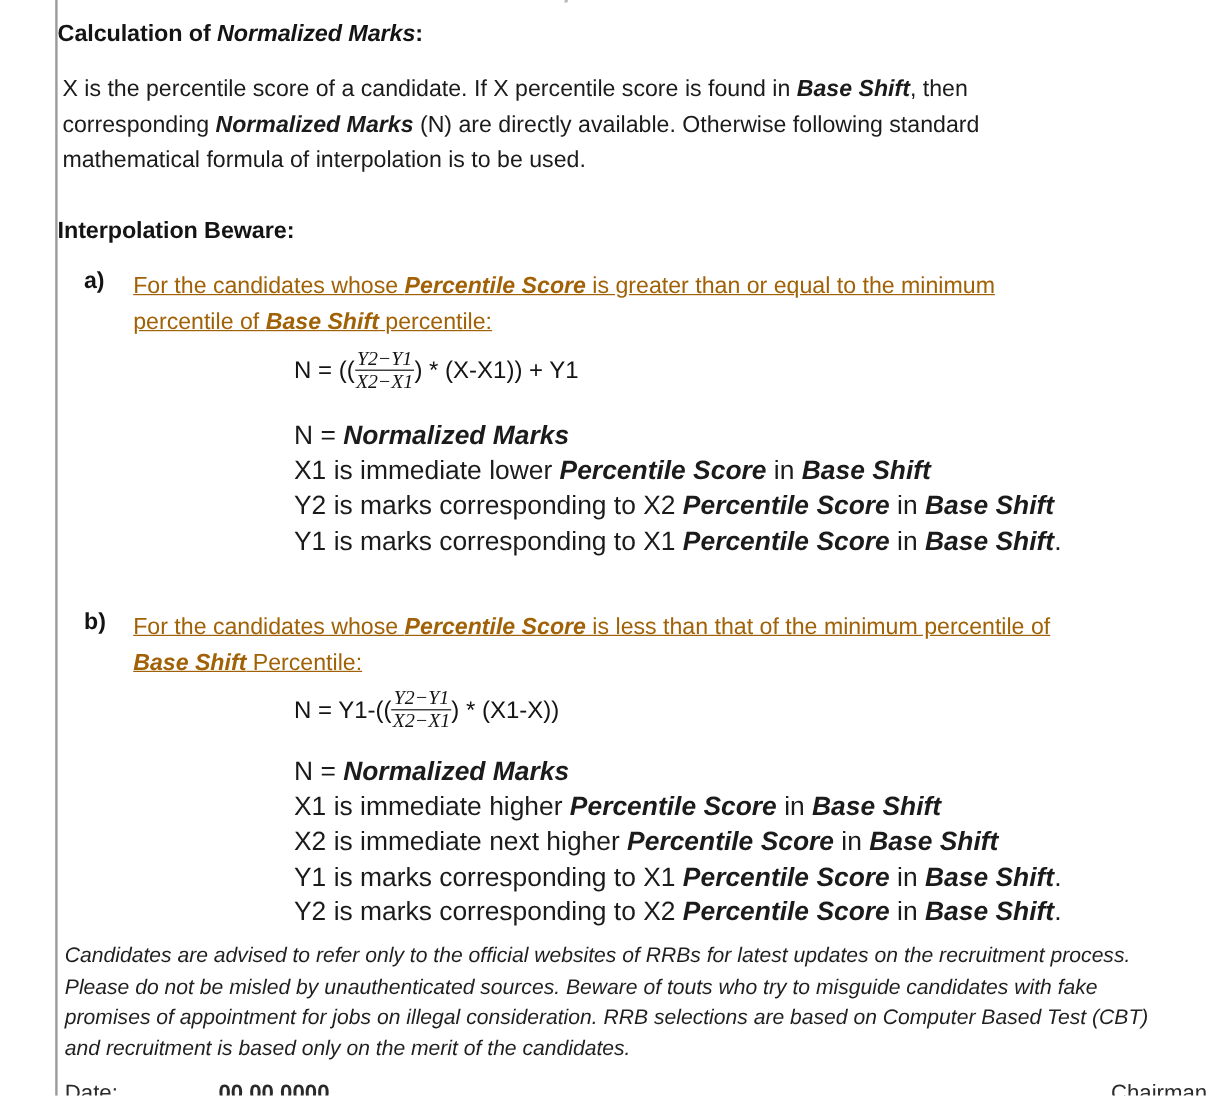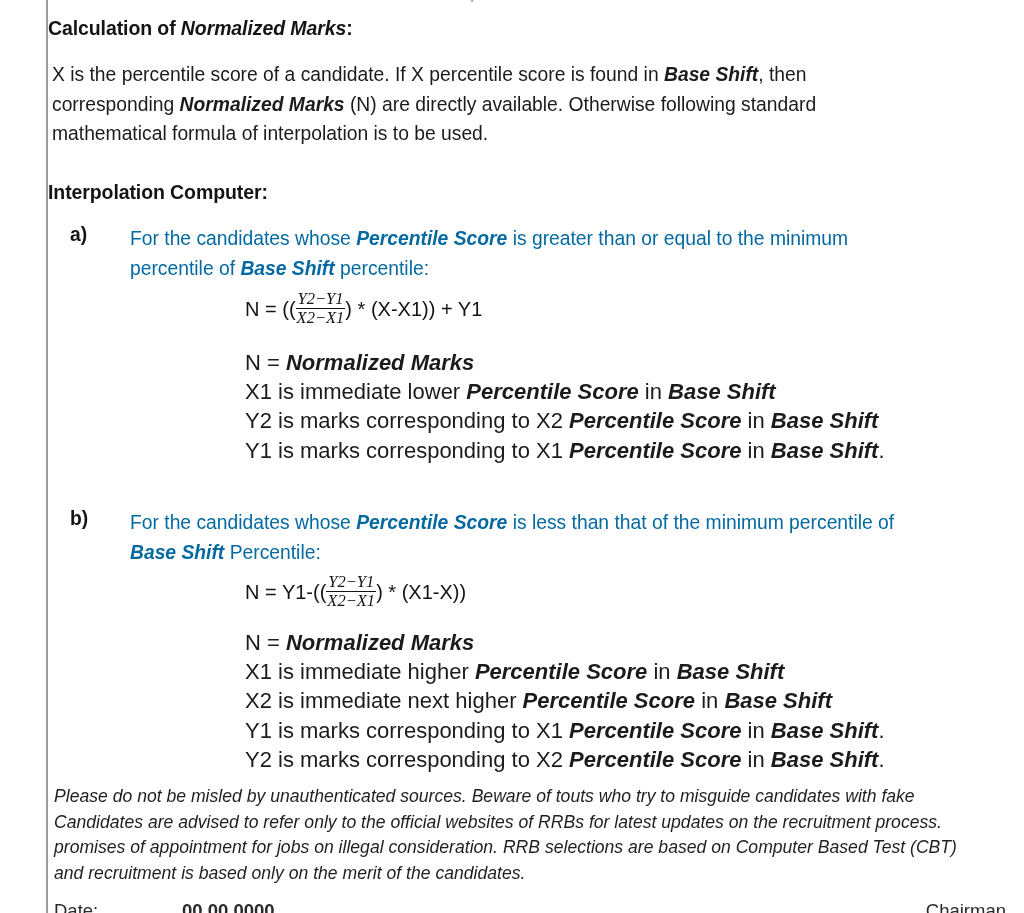--- a/index.html
+++ b/index.html
@@ -101,26 +101,27 @@
     position: absolute;
     left: 0;
     top: 0;
     width: 34px;
     font-size: 19.3px;
     font-weight: bold;
     color: #141414;
   }
   .list-body {
     position: absolute;
-    left: 60px;
+    left: 41px;
     width: 880px;
     font-size: 19.3px;
     line-height: 29.5px;
     text-align: justify;
-    color: #0369a1;
+    color: #a16207;
+    text-decoration: underline;
   }
   .list-body .bi {
     font-weight: bold;
     font-style: italic;
   }
   .list-body .last-line {
     text-align: left;
   }
 
   #item-a { left: 70px; top: 224px; }
@@ -234,21 +235,21 @@
   <div class="heading h-calc">
     <span>Calculation of </span><span class="it">Normalized Marks</span><span>:</span>
   </div>
 
   <div class="para p-intro">
     <span><span>X is the percentile score of a candidate. If X percentile score is found in </span><b>Base Shift</b><span>, then</span></span>
     <span><span>corresponding </span><b>Normalized Marks</b><span> (N) are directly available. Otherwise following standard</span></span>
     <span>mathematical formula of interpolation is to be used.</span>
   </div>
 
-  <div class="heading h-interp">Interpolation Computer:</div>
+  <div class="heading h-interp">Interpolation Beware:</div>
 
   <div class="list-item" id="item-a">
     <div class="list-marker">a)</div>
     <div class="list-body">
       <span>For the candidates whose </span><span class="bi">Percentile Score</span><span> is greater than or equal to the minimum</span>
       <div class="last-line"><span>percentile of </span><span class="bi">Base Shift</span><span> percentile:</span></div>
     </div>
   </div>
 
   <div class="formula" id="formula-a">
@@ -286,22 +287,22 @@
 
   <div class="defs" id="defs-b">
     <div><span>N = </span><span class="bi">Normalized Marks</span><span></span><span class="bi"></span><span></span></div>
     <div><span>X1 is immediate higher </span><span class="bi">Percentile Score</span><span> in </span><span class="bi">Base Shift</span><span></span></div>
     <div><span>X2 is immediate next higher </span><span class="bi">Percentile Score</span><span> in </span><span class="bi">Base Shift</span><span></span></div>
     <div><span>Y1 is marks corresponding to X1 </span><span class="bi">Percentile Score</span><span> in </span><span class="bi">Base Shift</span><span>.</span></div>
     <div><span>Y2 is marks corresponding to X2 </span><span class="bi">Percentile Score</span><span> in </span><span class="bi">Base Shift</span><span>.</span></div>
   </div>
 
   <div class="disclaimer">
+    <div>Candidates are advised to refer only to the official websites of RRBs for latest updates on the recruitment process.</div>
     <div>Please do not be misled by unauthenticated sources. Beware of touts who try to misguide candidates with fake</div>
-    <div>Candidates are advised to refer only to the official websites of RRBs for latest updates on the recruitment process.</div>
     <div>promises of appointment for jobs on illegal consideration. RRB selections are based on Computer Based Test (CBT)</div>
     <div class="last-line">and recruitment is based only on the merit of the candidates.</div>
   </div>
 
   <div class="bottom-clip">
     <div class="bc-inner">
       <span class="bc-left">Date:</span>
       <span class="bc-date">00.00.0000</span>
       <span class="bc-right">Chairman</span>
     </div>

